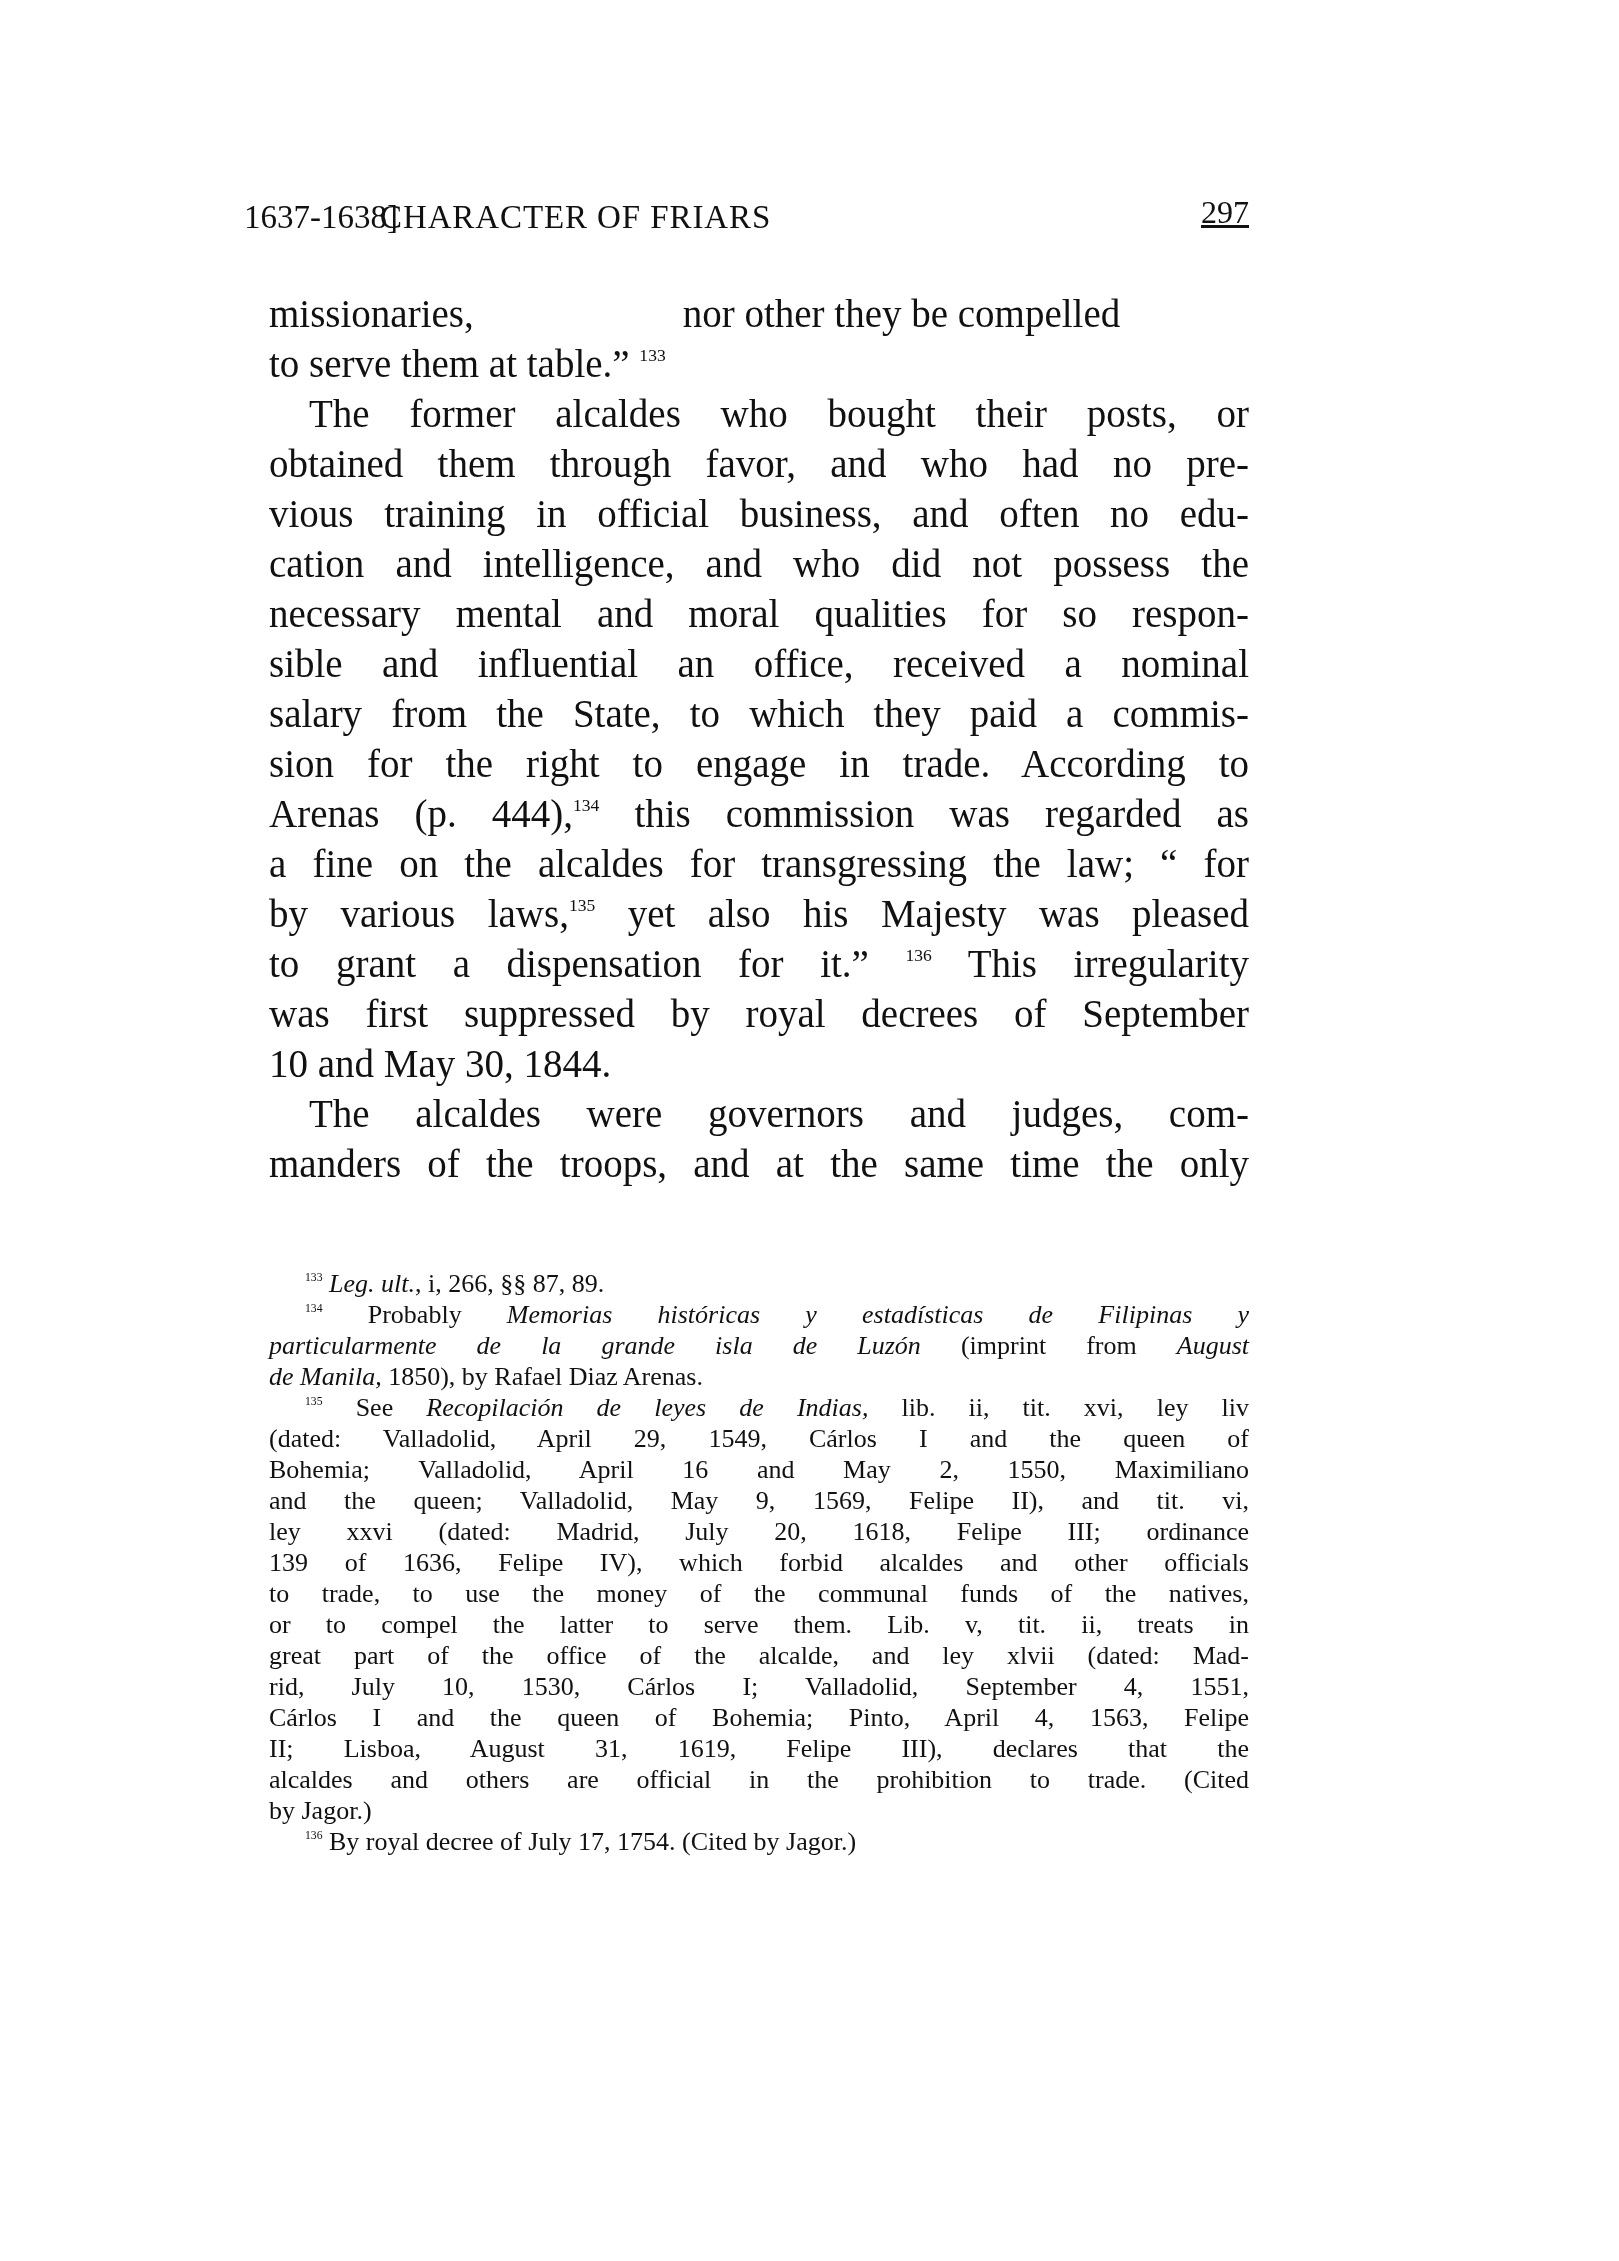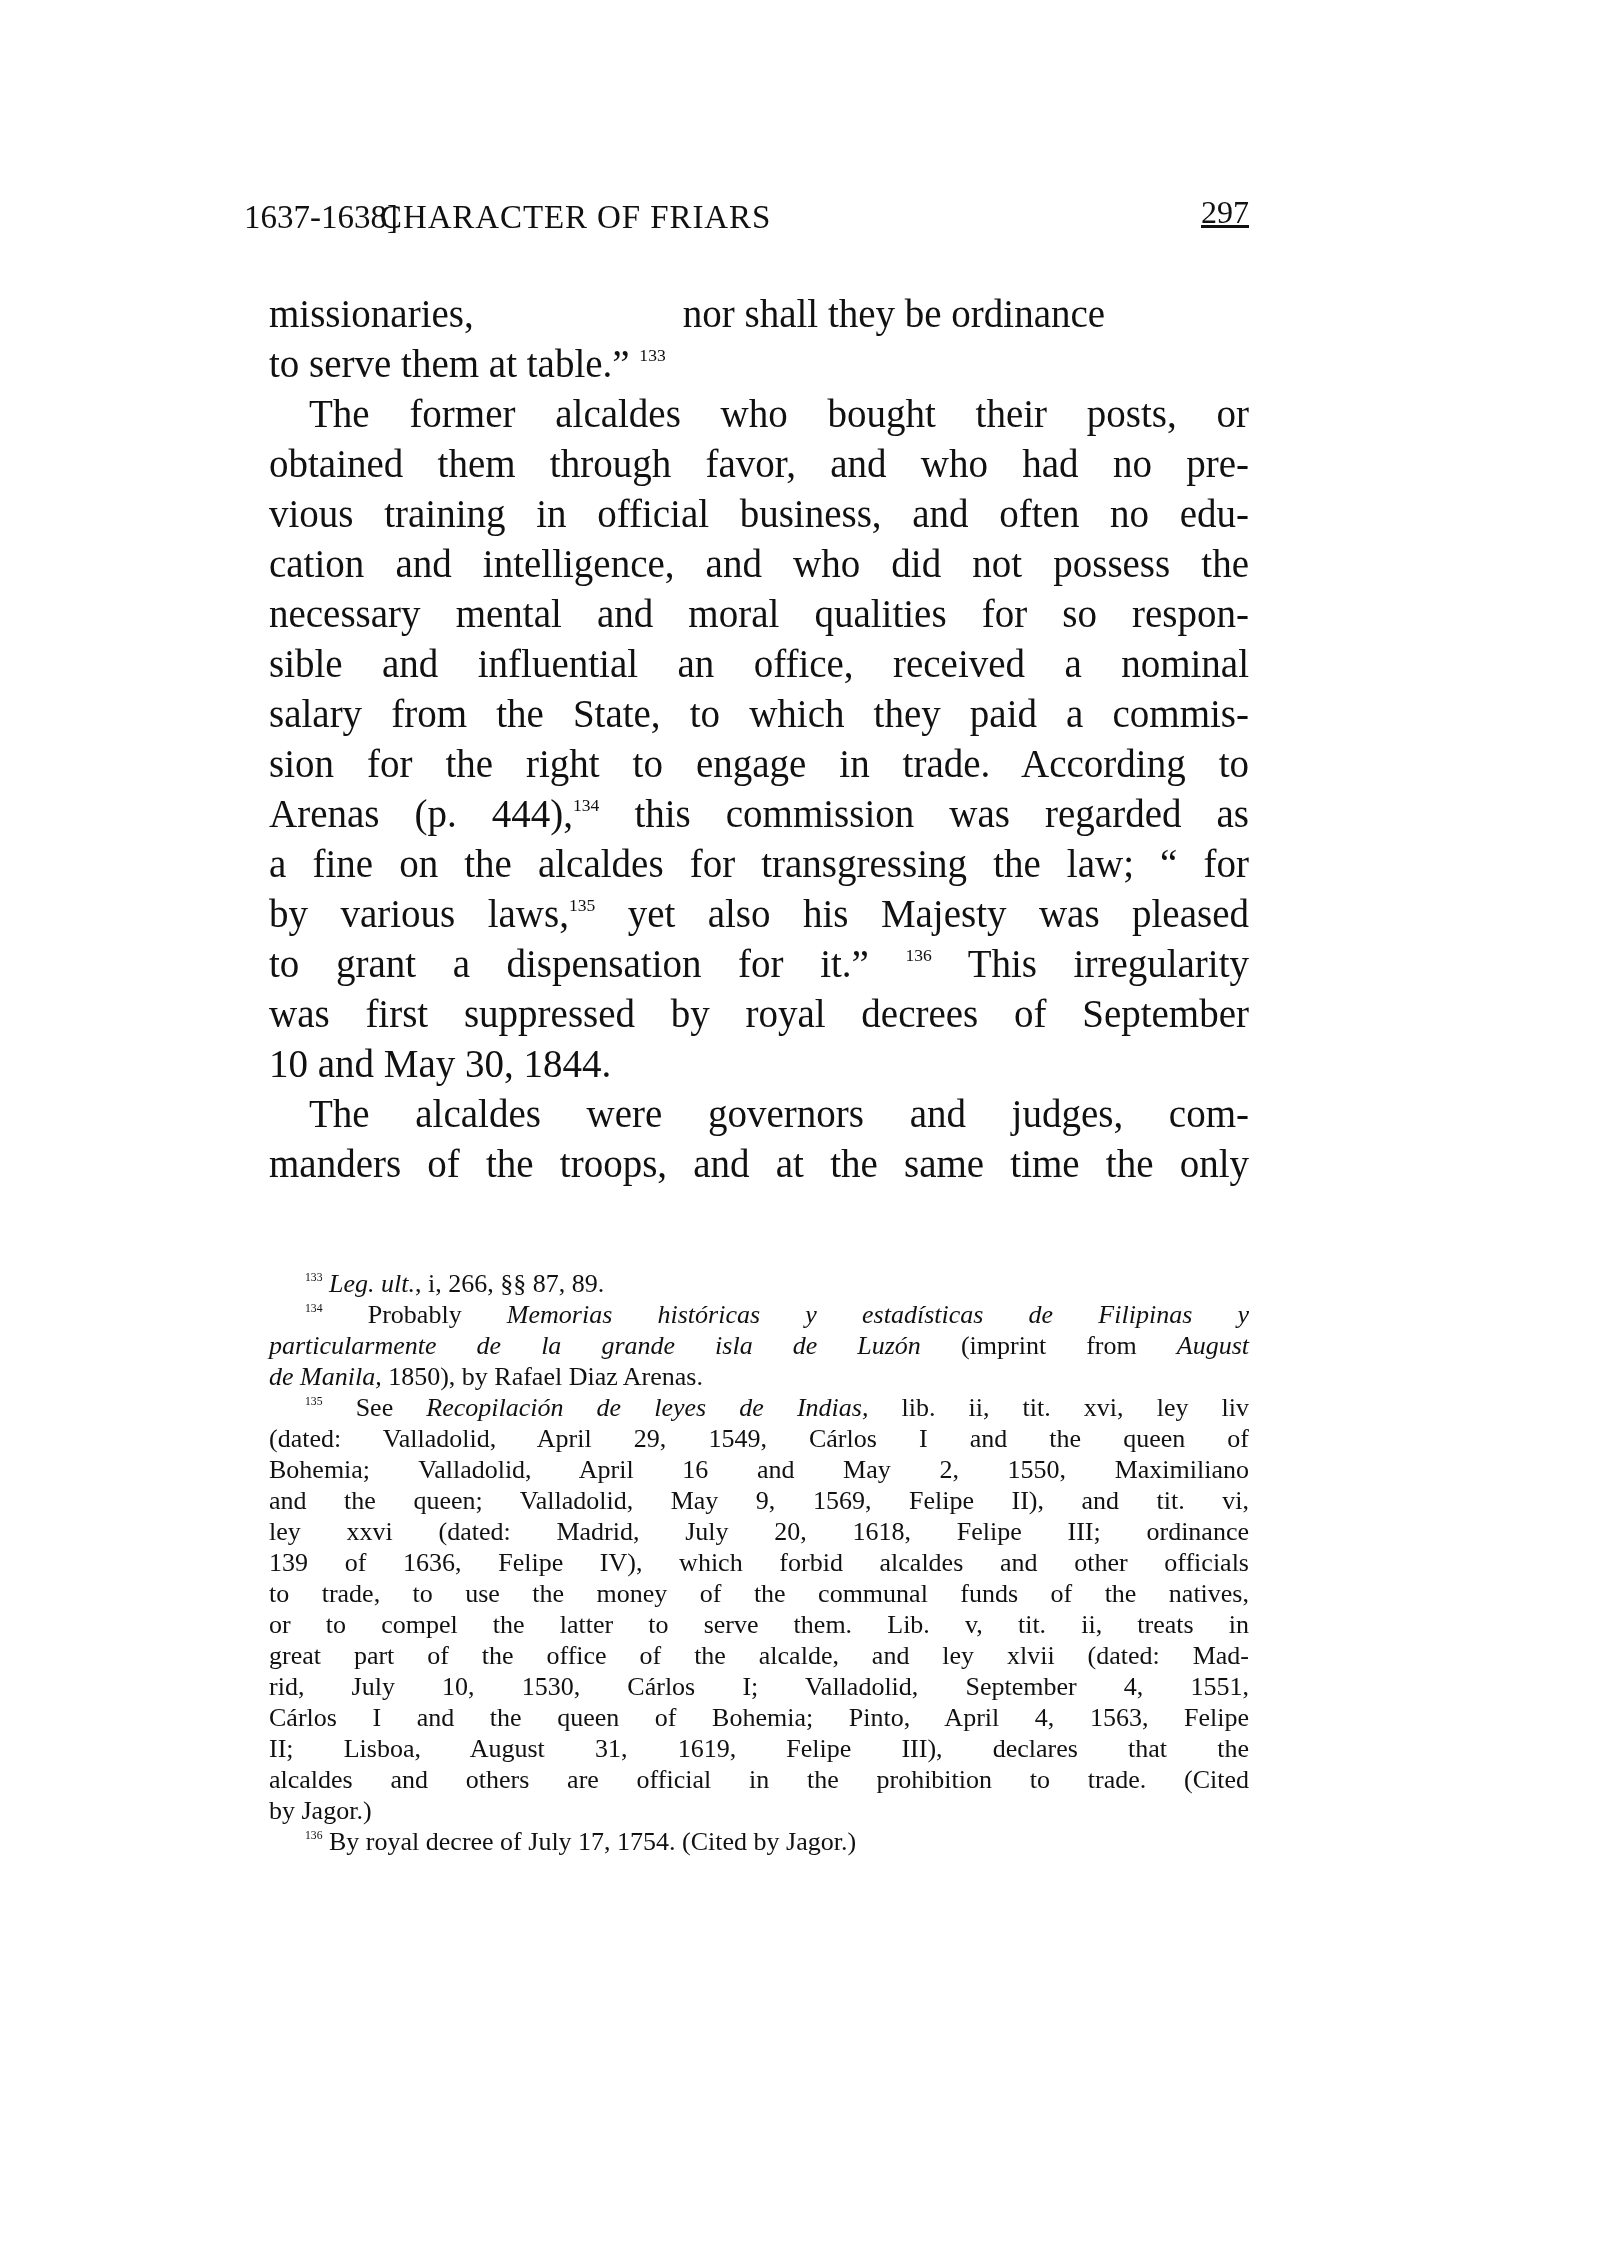--- a/index.html
+++ b/index.html
@@ -27,21 +27,21 @@
 </head>
 <body>
 
 <div class="header">
   <span class="left">1637-1638]</span>
   <span class="center">CHARACTER OF FRIARS</span>
   <span class="right">297</span>
 </div>
 
 <div class="body-text">
-  <span class="line" style="text-align-last:left;"><span>missionaries,</span><span class="gap1"></span><span>nor shall they be ordinance</span></span>
+  <span class="line" style="text-align-last:left;"><span>missionaries,</span><span class="gap1"></span><span>nor other they be compelled</span></span>
   <span class="line last"><span>to serve them at table.”</span> <sup>133</sup></span>
   <span class="line indent">The former alcaldes who bought their posts, or</span>
   <span class="line">obtained them through favor, and who had no pre-</span>
   <span class="line">vious training in official business, and often no edu-</span>
   <span class="line">cation and intelligence, and who did not possess the</span>
   <span class="line">necessary mental and moral qualities for so respon-</span>
   <span class="line">sible and influential an office, received a nominal</span>
   <span class="line">salary from the State, to which they paid a commis-</span>
   <span class="line">sion for the right to engage in trade.  According to</span>
   <span class="line"><span>Arenas (p. 444),</span><sup>134</sup><span> this commission was regarded as</span></span>

